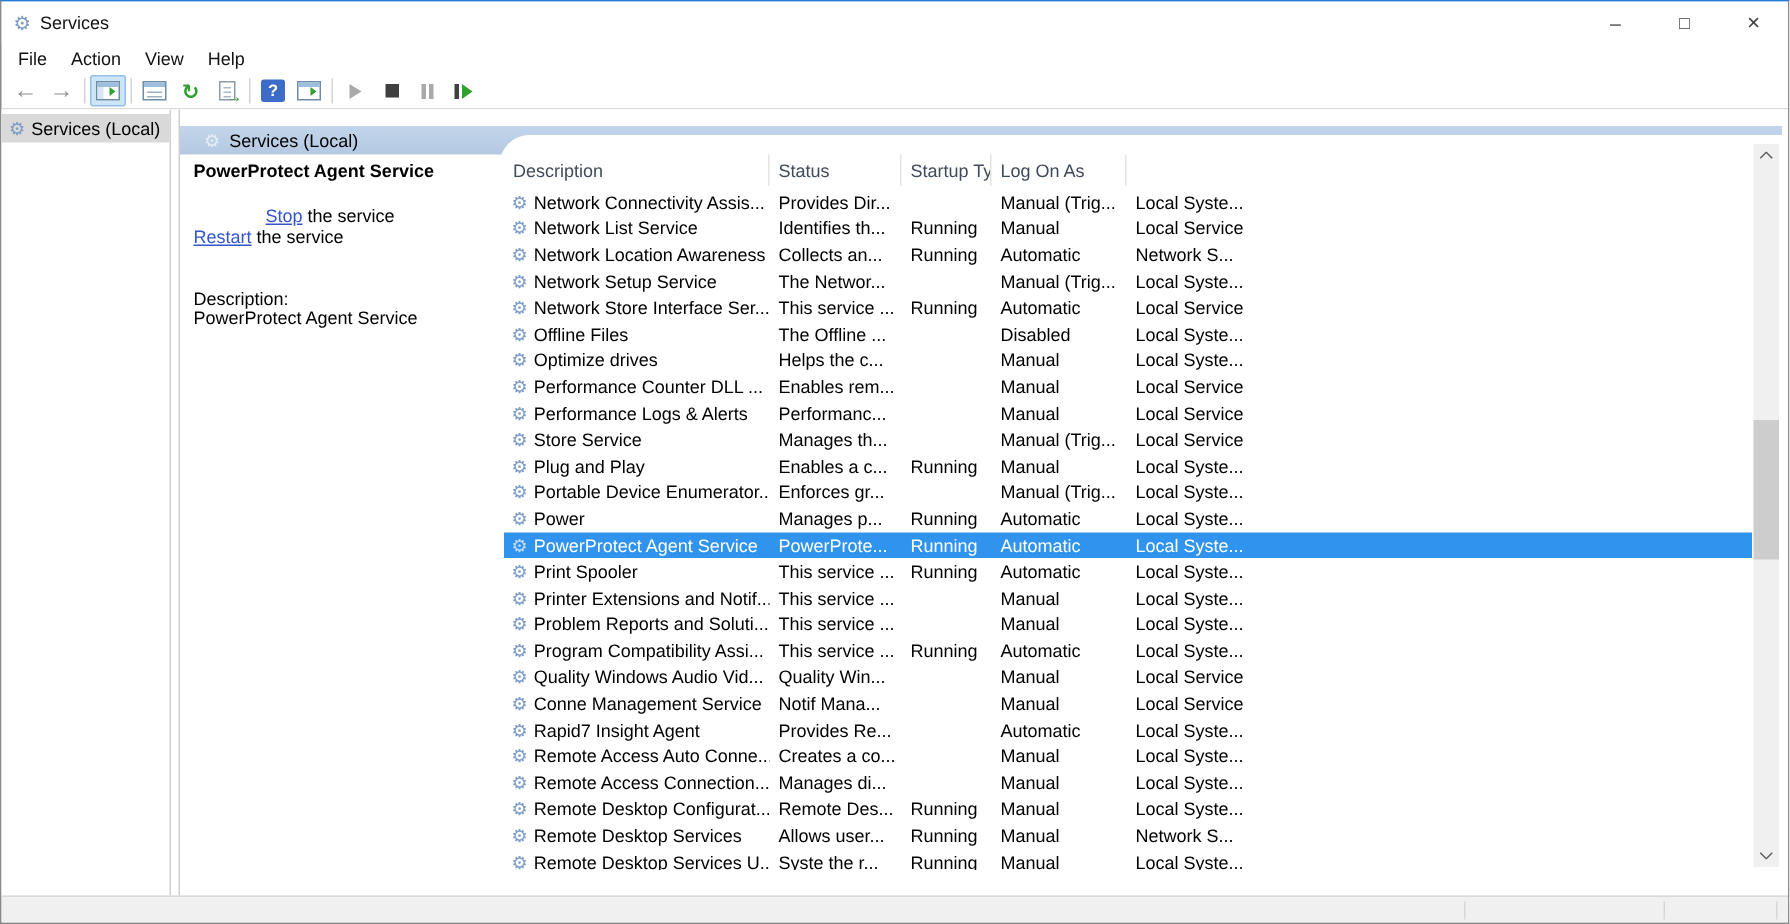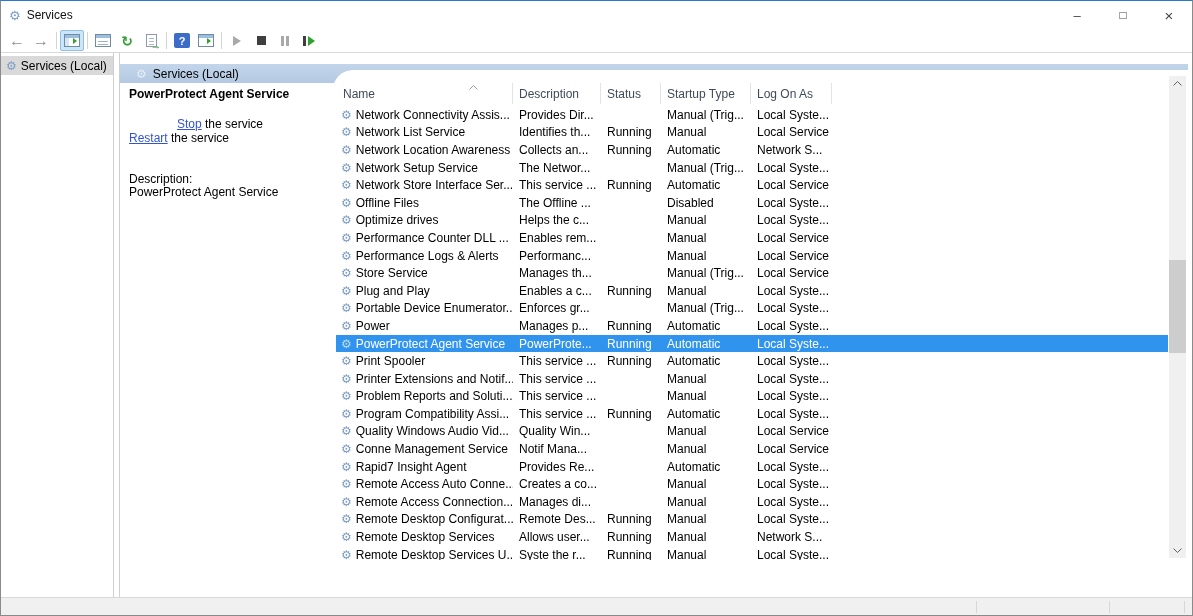--- a/index.html
+++ b/index.html
@@ -118,20 +118,26 @@
   <div class="titlebar">
     <span class="app-gear">⚙</span>
     <span class="title">Services</span>
     <div class="win-controls">
       <div class="wc">–</div>
       <div class="wc max">□</div>
       <div class="wc close">×</div>
     </div>
   </div>
 
+  <div class="menubar">
+      <span class="menu-item">File</span>
+      <span class="menu-item">Action</span>
+      <span class="menu-item">View</span>
+      <span class="menu-item">Help</span>
+    </div>
 
   <div class="toolbar">
     <div class="tb-btn">
         <span class="nav-arrow">←</span>
       </div>
     <div class="tb-btn">
         <span class="nav-arrow">→</span>
       </div>
     <div class="tb-sep"></div>
     <div class="tb-btn active">
@@ -207,26 +213,20 @@
       <div class="detail">
         <div class="svc-title">PowerProtect Agent Service</div>
         <div class="svc-link-line1"><a class="svc-link">Stop</a><span> the service</span></div>
         <div class="svc-link-line2"><a class="svc-link">Restart</a><span> the service</span></div>
         <div class="svc-desc-label">Description:</div>
         <div class="svc-desc">PowerProtect Agent Service</div>
       </div>
 
       <div class="sheet">
         <div class="lv-header">
-            <div class="hcell c0">
-              <span>Name</span>
-              <svg width="9" height="5" class="sort-chevron">
-                <path d="M0.5 4.5 L4.5 0.5 L8.5 4.5" fill="none" stroke="#9099a8"></path>
-              </svg>
-            </div>
             <div class="hcell c1">
               <span>Description</span>
             </div>
             <div class="hcell c2">
               <span>Status</span>
             </div>
             <div class="hcell c3">
               <span>Startup Type</span>
             </div>
             <div class="hcell c4">

